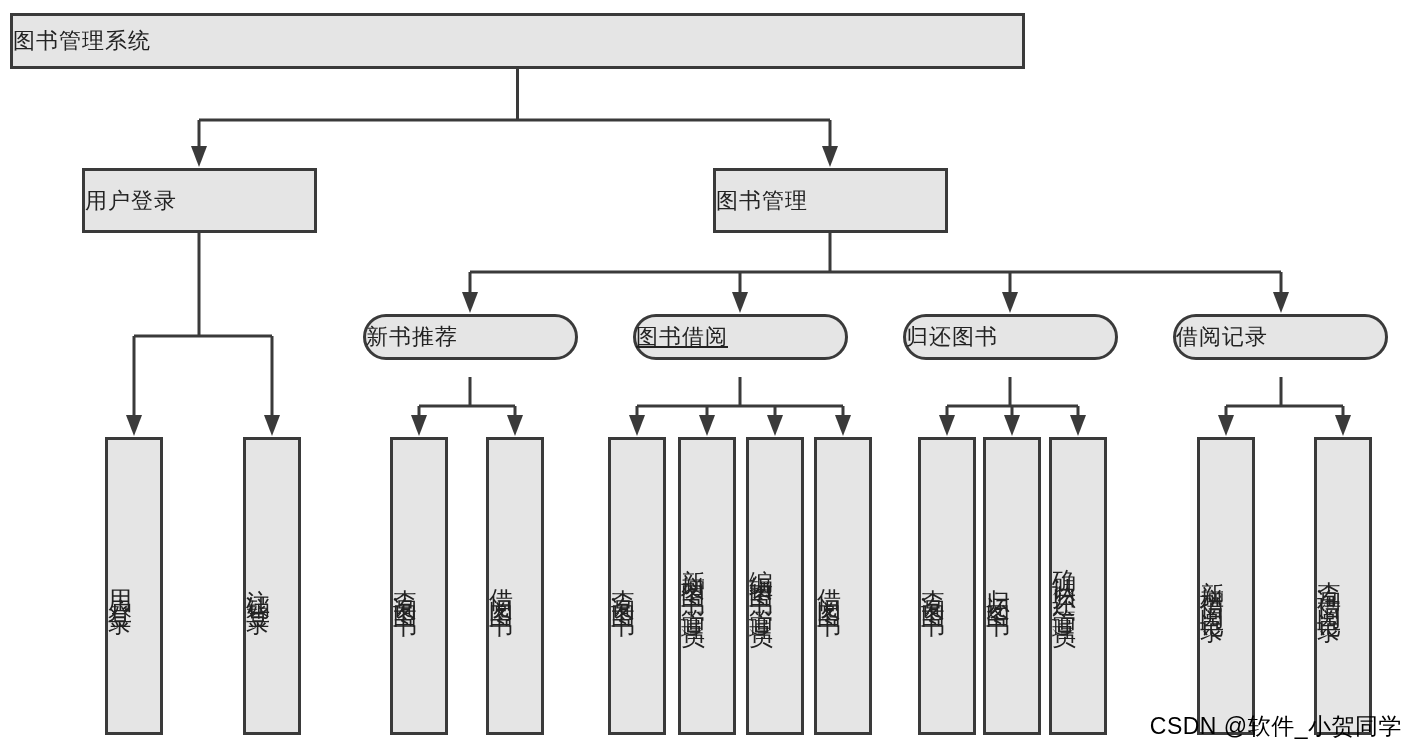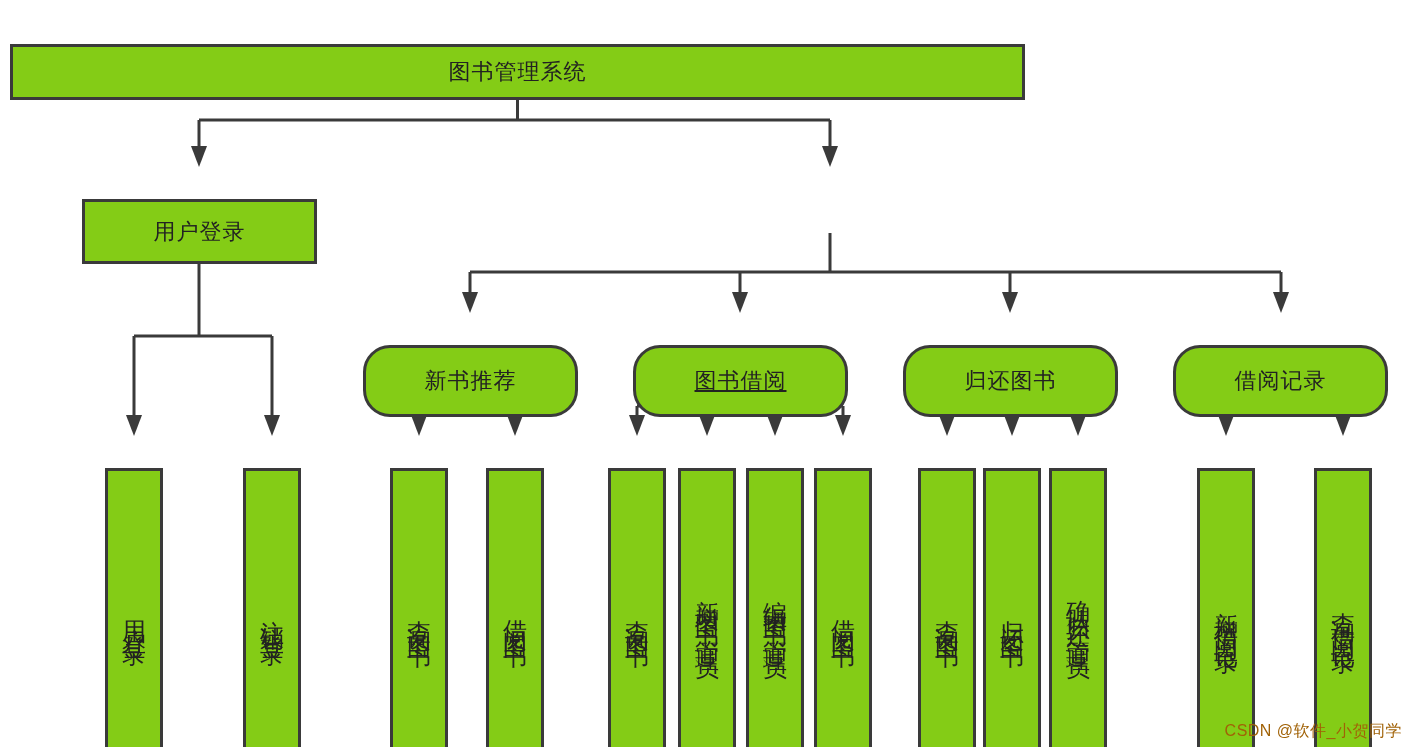--- a/index.html
+++ b/index.html
@@ -1,35 +1,35 @@
 <!DOCTYPE html>
 <html><head>
 <meta charset="utf-8">
 <style>
   html,body{margin:0;padding:0;background:#ffffff;}
   body{font-family:"Liberation Sans","DejaVu Sans",sans-serif;}
   .canvas{position:relative;width:1405px;height:747px;background:#ffffff;overflow:hidden;}
   .wires{position:absolute;left:0;top:0;width:1405px;height:747px;pointer-events:none;}
-  .node{position:absolute;box-sizing:border-box;background:#84cc16;border:3px solid #3a3a3a;
-        display:flex;align-items:center;justify-content:center;color:#222222;margin-top:31px;}
+  .node{position:absolute;box-sizing:border-box;background:#e5e5e5;border:3px solid #3a3a3a;
+        display:flex;align-items:center;color:#222222;}
   .hlabel{font-size:22px;letter-spacing:1px;white-space:nowrap;}
   .n-root{left:10px;top:13px;width:1015px;height:56px;}
   .n-login{left:82px;top:168px;width:235px;height:65px;}
   .n-mgmt{left:713px;top:168px;width:235px;height:65px;}
-  .n-l3{top:314px;width:215px;height:72px;border-radius:27px;}
+  .n-l3{top:314px;width:215px;height:46px;border-radius:27px;}
   .n-rec{left:363px;} .n-bor{left:633px;text-decoration:underline;} .n-cur{left:903px;} .n-his{left:1173px;}
   .leaf{top:437px;width:58px;height:298px;}
   .vtext{writing-mode:vertical-rl;text-orientation:mixed;font-size:24px;letter-spacing:8px;
          line-height:1;white-space:nowrap;color:#222222;}
   .lf1{left:105px;} .lf2{left:243px;}
   .lf3{left:390px;} .lf4{left:486px;}
   .lf5{left:608px;} .lf6{left:678px;} .lf7{left:746px;} .lf8{left:814px;}
   .lf9{left:918px;} .lf10{left:983px;} .lf11{left:1049px;}
   .lf12{left:1197px;} .lf13{left:1314px;}
-  .watermark{position:absolute;right:3px;bottom:5px;font-size:16px;color:#a16207;
+  .watermark{position:absolute;right:3px;bottom:5px;font-size:23px;color:#000000;
              letter-spacing:0.5px;white-space:nowrap;}
 </style>
 </head>
 <body>
 
 <div class="canvas">
 
   <svg class="wires" width="1405" height="747" viewBox="0 0 1405 747">
     <g stroke="#3a3a3a" stroke-width="3" fill="none">
       <path d="M517.5,69 V120 M199,120 H830 M199,120 V150 M830,120 V150"></path>
@@ -62,20 +62,23 @@
       <polygon points="1335,415 1351,415 1343,436"></polygon>
     </g>
   </svg>
 
   <div class="node n-root">
     <span class="hlabel">图书管理系统</span>
   </div>
 
   <div class="node n-login">
     <span class="hlabel">用户登录</span>
+  </div>
+  <div class="node n-mgmt">
+    <span class="hlabel">图书管理</span>
   </div>
 
   <div class="node n-l3 n-rec">
     <span class="hlabel">新书推荐</span>
   </div>
   <div class="node n-l3 n-bor">
     <span class="hlabel">图书借阅</span>
   </div>
   <div class="node n-l3 n-cur">
     <span class="hlabel">归还图书</span>

